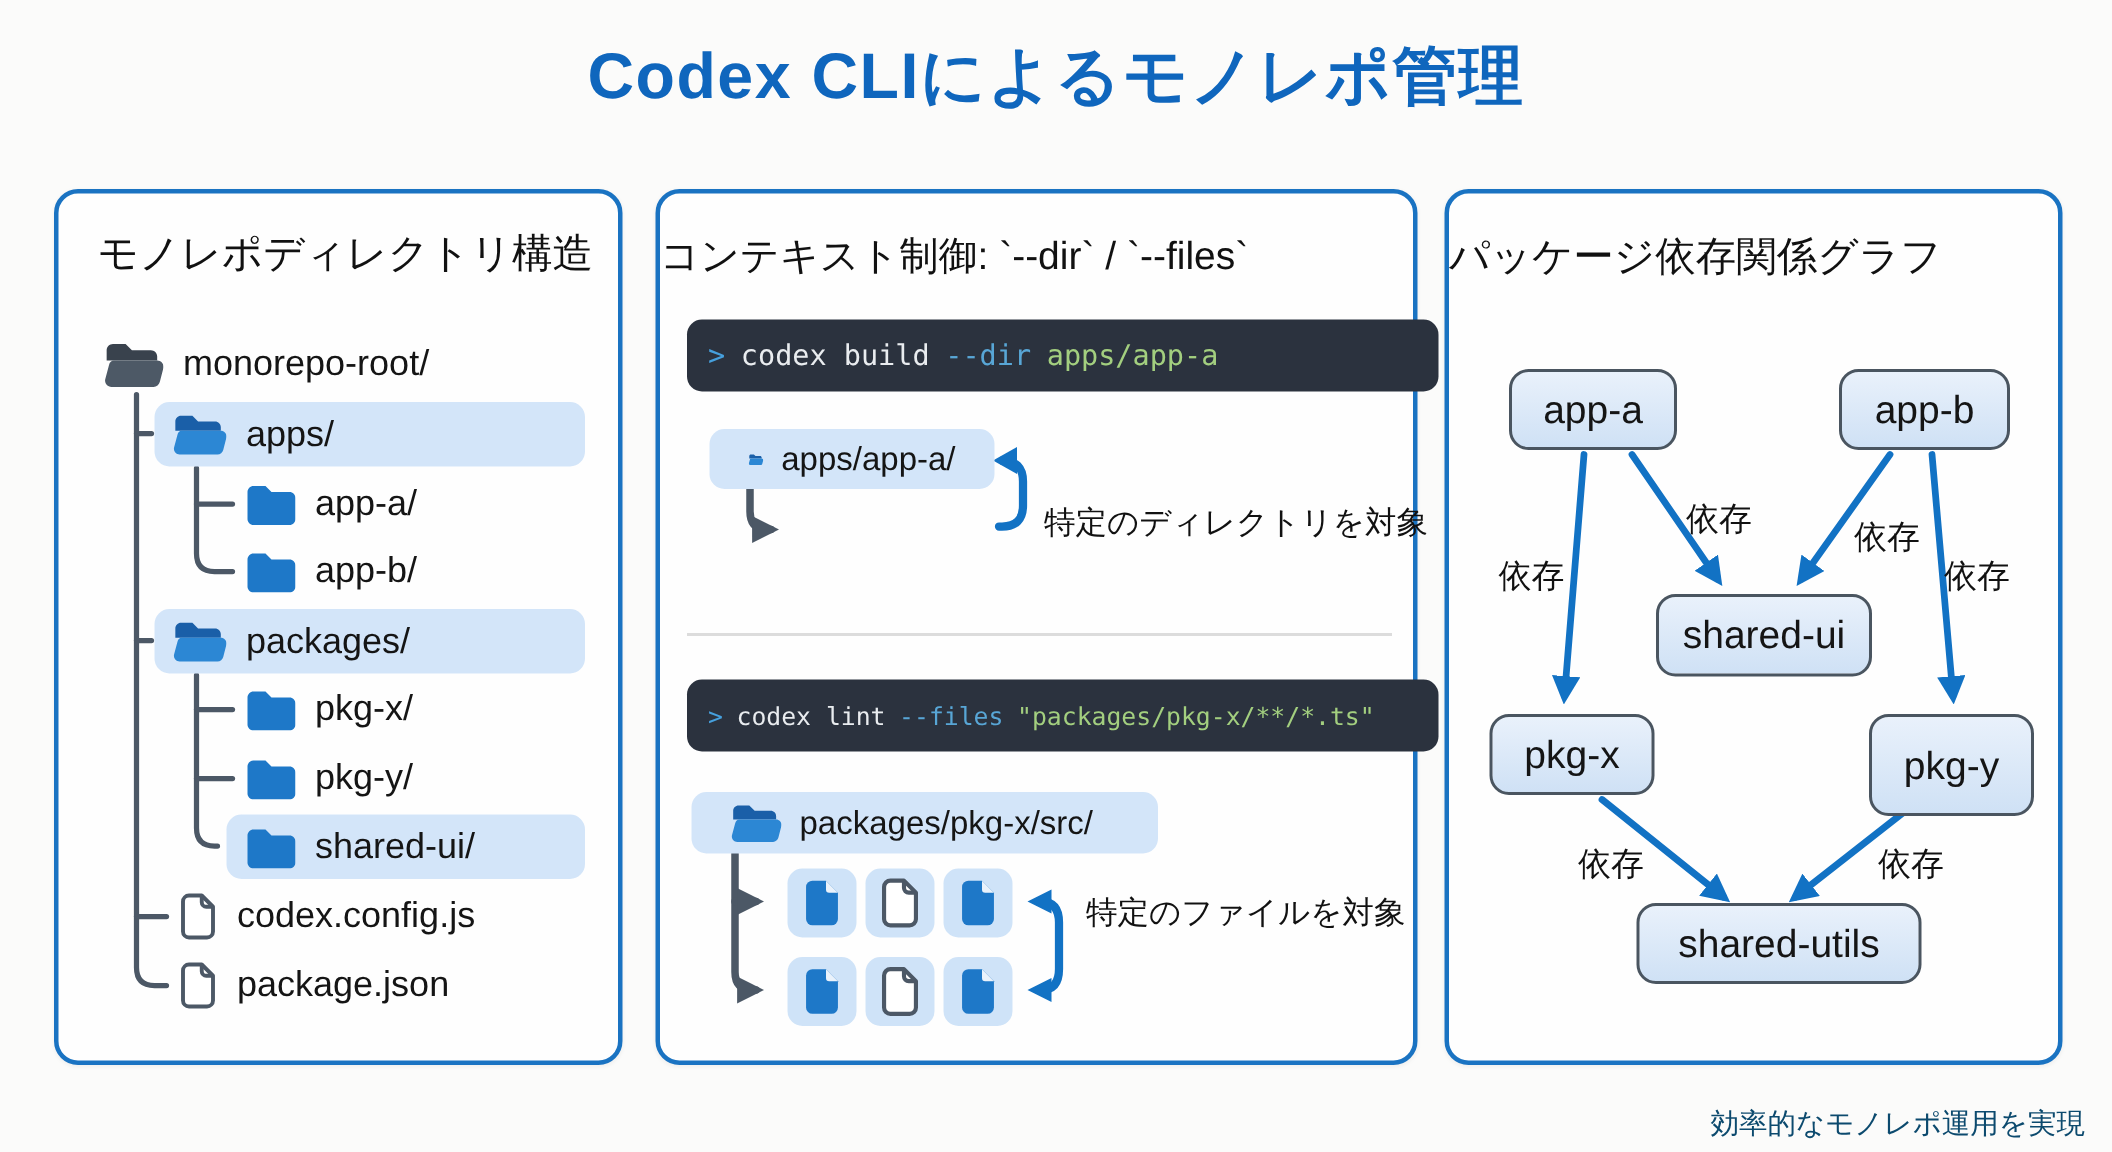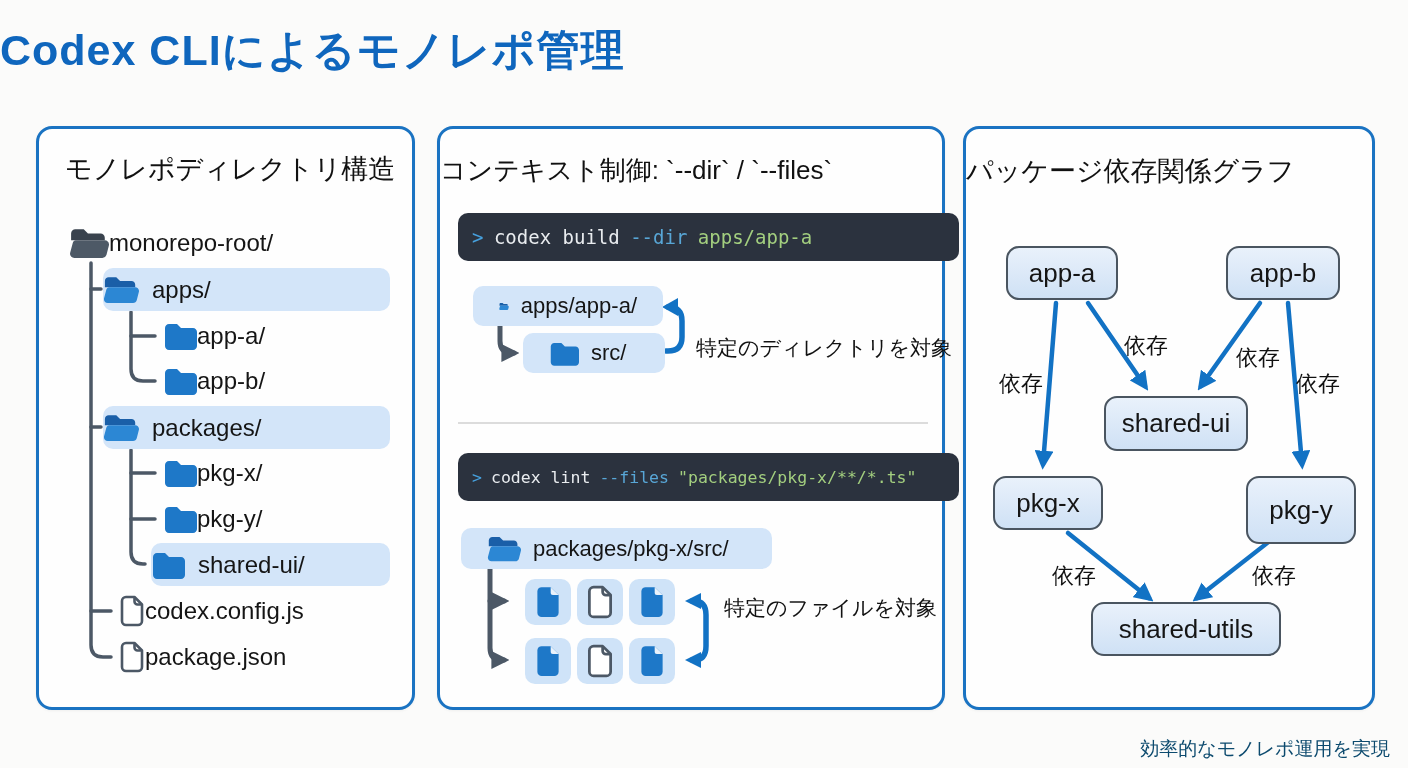--- a/index.html
+++ b/index.html
@@ -1,30 +1,30 @@
 <!DOCTYPE html>
 <html><head>
 <meta charset="utf-8">
 <style>
   html,body{margin:0;padding:0}
   body{
     width:1408px;height:768px;position:relative;overflow:hidden;
     background:#fbfbfa;color:#111;
     font-family:"Liberation Sans","DejaVu Sans",sans-serif;
   }
-  .title{position:absolute;top:22px;left:0;width:100%;
+  .title{position:absolute;top:22px;left:0;width:100%;text-align:center;
     font-size:43px;font-weight:700;color:#0f66bd;letter-spacing:1px;white-space:nowrap}
   .panel{position:absolute;background:#fefefe;border:3px solid #1a73c2;border-radius:16px;
     box-sizing:border-box;box-shadow:0 1px 3px rgba(0,0,0,.05)}
   .overlay{position:absolute;left:0;top:0;pointer-events:none}
   .heading{position:absolute;font-weight:400;font-size:27px;white-space:nowrap}
   .heading.center{left:0;width:100%;}
-  .tree-row{position:absolute;display:flex;align-items:center;height:34px;white-space:nowrap}
+  .tree-row{position:absolute;display:flex;align-items:center;gap:13px;height:34px;white-space:nowrap}
   .tree-pill{position:absolute;display:flex;align-items:center;gap:13px;height:43px;
-    background:#d3e5f9;border-radius:10px;padding:0 0;box-sizing:border-box;white-space:nowrap}
+    background:#d3e5f9;border-radius:10px;padding:0 12px;box-sizing:border-box;white-space:nowrap}
   .tree-label{font-size:24px;color:#151515}
   .pill{position:absolute;display:flex;align-items:center;gap:12px;background:#d3e5f9;
     border-radius:10px;padding:0 26px;box-sizing:border-box;white-space:nowrap}
   .pill-label{font-size:22px;color:#151515}
   .term{position:absolute;background:#2b323e;border-radius:10px;display:flex;align-items:center;
     padding:0 14px;font-family:"DejaVu Sans Mono","Liberation Mono",monospace;white-space:pre}
   .term span{margin-right:.55em}
   .t-prompt{color:#46a0dd}
   .t-cmd{color:#e9ecef}
   .t-flag{color:#58a6d6}
@@ -168,26 +168,20 @@
   </div>
 
   <div class="pill" style="left:33px;top:157px;width:190px;height:40px">
     <svg width="33" height="27" viewBox="0 0 38 31">
       <path d="M2 6 c0-2.2 1.8-4 4-4 h8 l4 4 h12 c2.2 0 4 1.8 4 4 v2.5 H2 Z" fill="#1a5fa8"></path>
       <path d="M6.5 12.5 h27.5 c2.6 0 4.5 2.4 3.9 4.9 l-2.2 8.6 c-.5 1.9-2.1 3.2-4 3.2 H5 c-2.6 0-4.5-2.4-3.9-4.9 l2.4-9 c.4-1.7 1.6-2.8 3-2.8 Z" fill="#2c87d4"></path>
     </svg>
     <span class="pill-label">apps/app-a/</span>
   </div>
 
-  <div class="pill" style="left:83px;top:204px;width:142px;height:40px">
-    <svg width="30" height="25" viewBox="0 0 34 28">
-      <path d="M2 6 c0-2.2 1.8-4 4-4 h8 l4 4 h12 c2.2 0 4 1.8 4 4 v14 c0 2.2-1.8 4-4 4 H6 c-2.2 0-4-1.8-4-4 Z" fill="#1e78c8"></path>
-    </svg>
-    <span class="pill-label">src/</span>
-  </div>
 
   <div class="caption" style="left:256px;top:205px">特定のディレクトリを対象</div>
 
   <div class="term" style="left:18px;top:324px;width:473px;height:48px;font-size:16.5px">
     <span class="t-prompt">&gt;</span><span class="t-cmd">codex lint</span><span class="t-flag">--files</span><span class="t-arg">"packages/pkg-x/**/*.ts"</span>
   </div>
 
   <div class="pill" style="left:21px;top:399px;width:311px;height:41px">
     <svg width="34" height="28" viewBox="0 0 38 31">
       <path d="M2 6 c0-2.2 1.8-4 4-4 h8 l4 4 h12 c2.2 0 4 1.8 4 4 v2.5 H2 Z" fill="#1a5fa8"></path>

